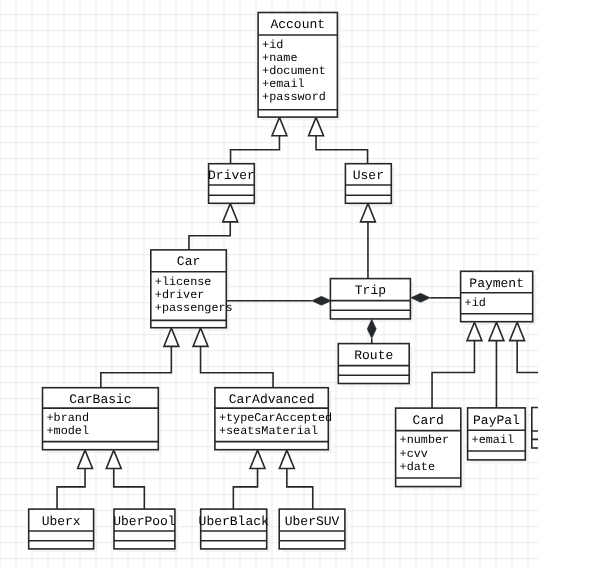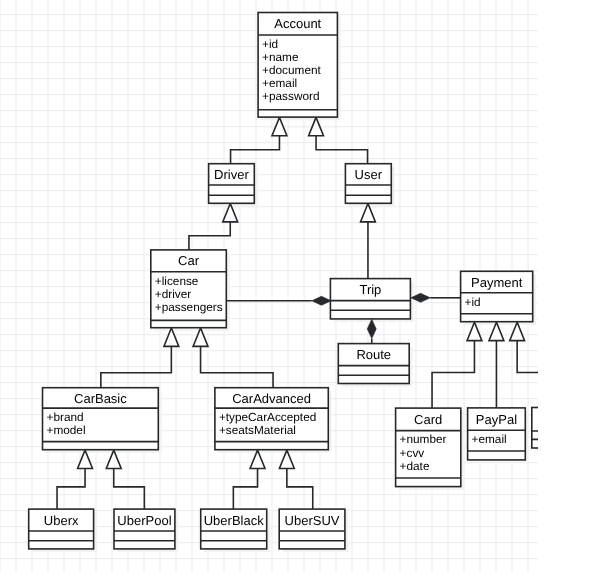--- a/index.html
+++ b/index.html
@@ -8,21 +8,21 @@
     position: relative;
     width: 538px;
     height: 571px;
     overflow: hidden;
     background-color: #ffffff;
     background-image:
       linear-gradient(to right, #ebebeb 1px, transparent 1px),
       linear-gradient(to bottom, #ebebeb 1px, transparent 1px);
     background-size: 16px 16px;
     background-position: -0.5px -1.8px;
-    font-family: Liberation Sans, sans-serif;
+    font-family: Liberation Mono, monospace;
   }
   #diagram { position:absolute; left:0; top:0; }
   .cls-title { font-size: 13px; text-anchor: middle; fill:#000; }
   .cls-attr  { font-size: 11.8px; fill:#000; }
 </style>
 </head>
 <body>
 
 <div id="canvas">
   <svg id="diagram" width="605" height="571" viewBox="0 0 605 571" shape-rendering="geometricPrecision" text-rendering="geometricPrecision">

